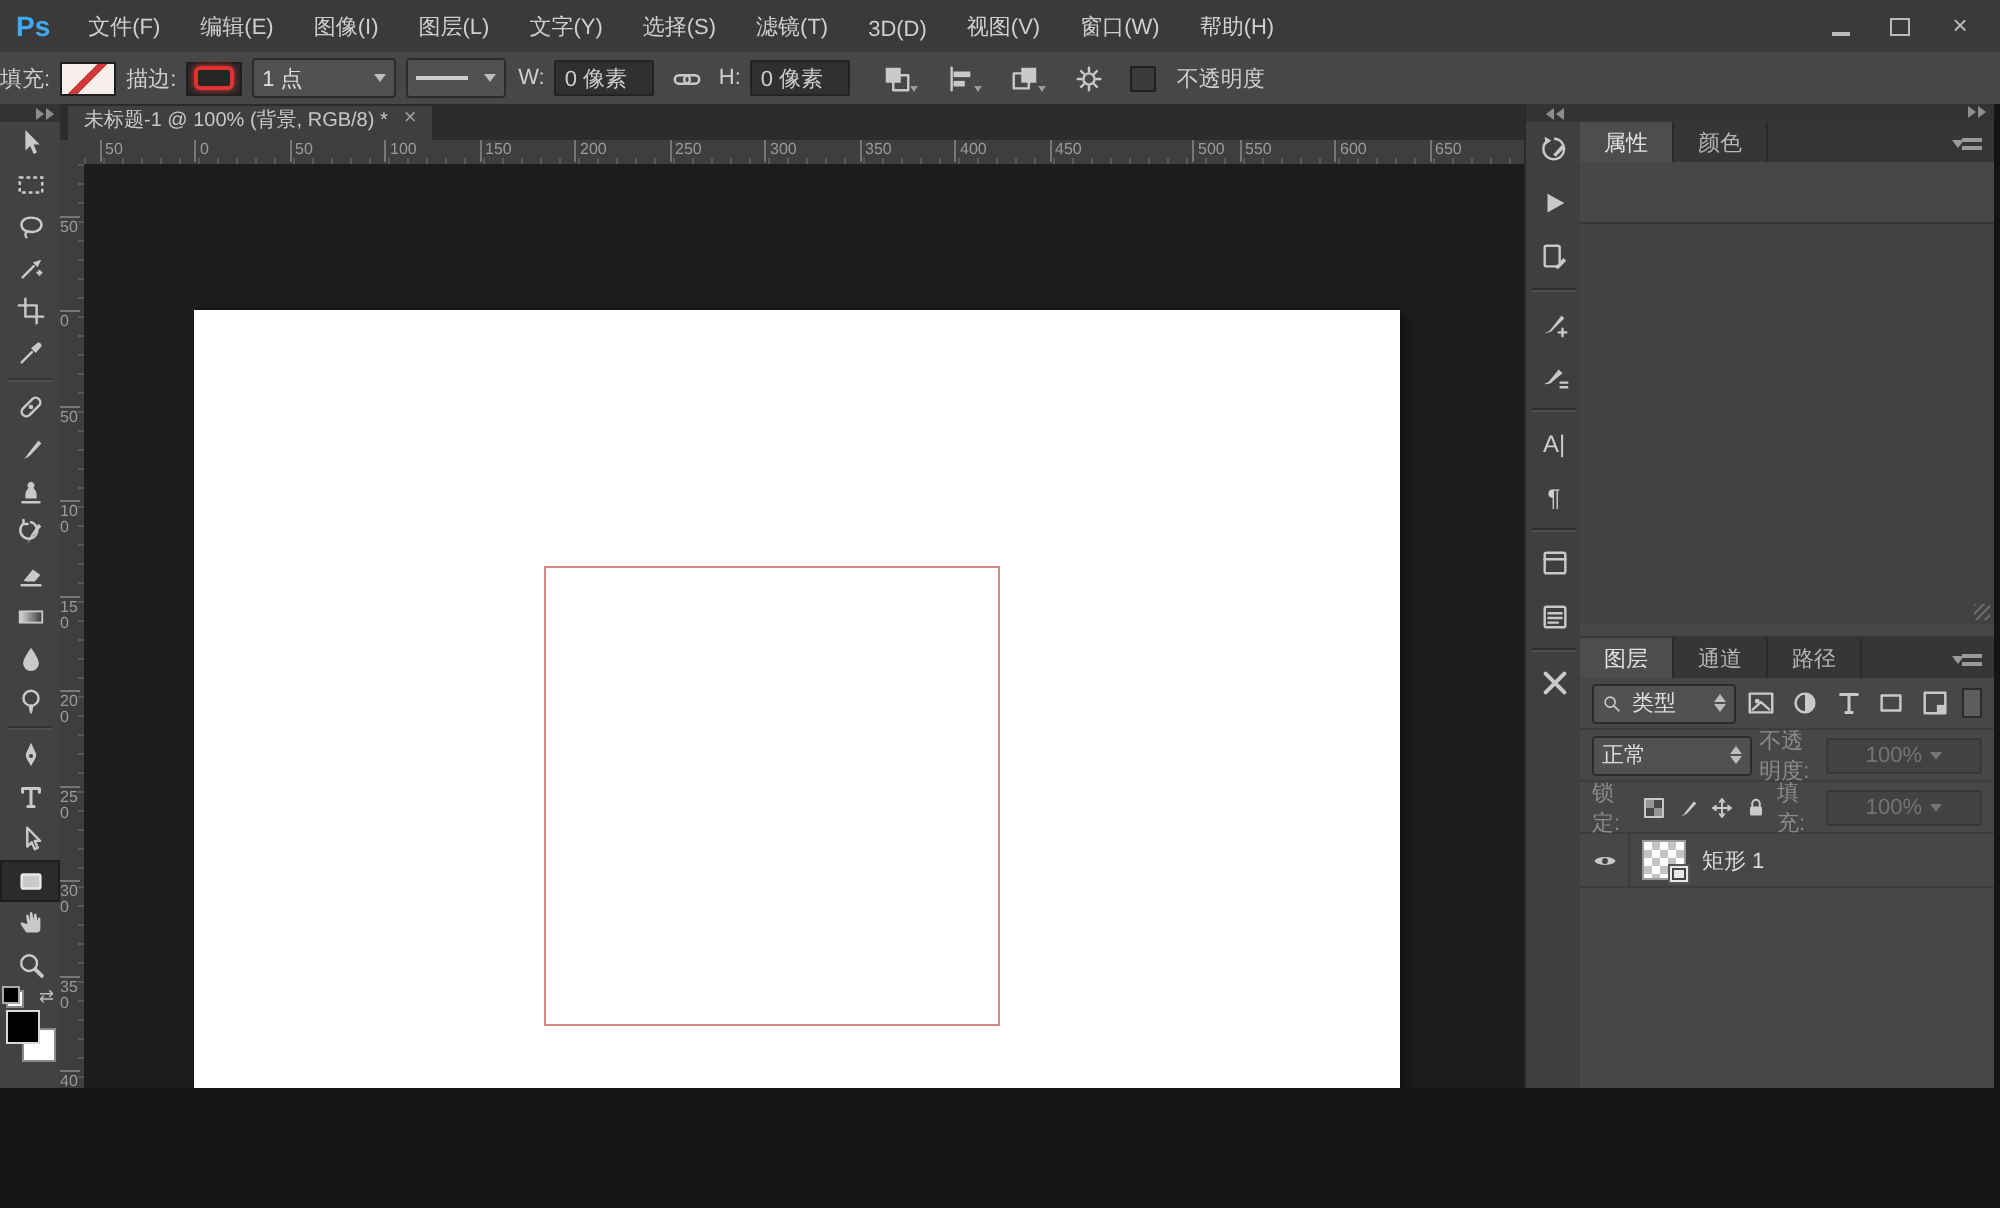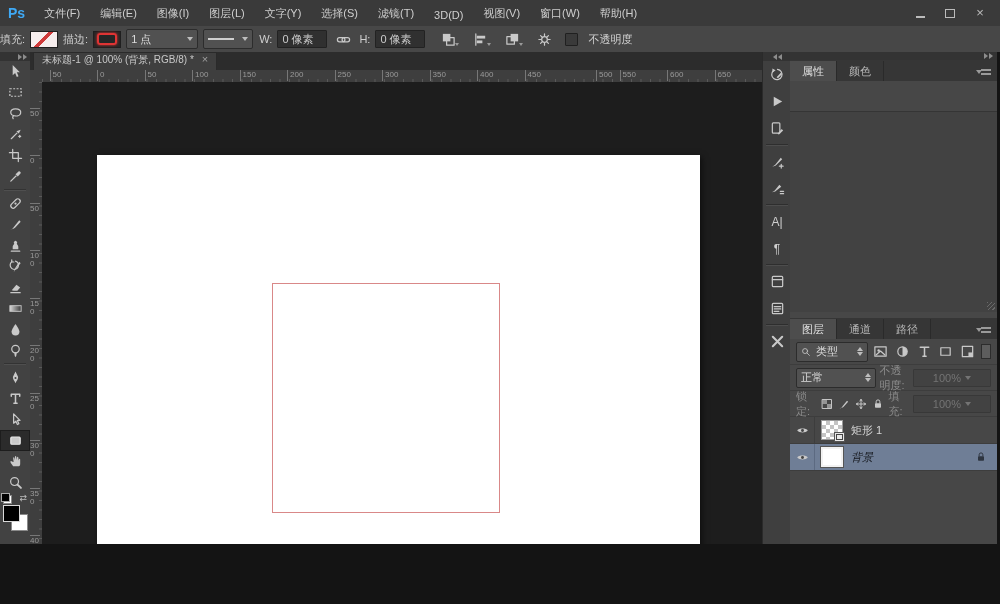--- a/index.html
+++ b/index.html
@@ -611,35 +611,19 @@
             </svg>
         </span>
         <span class="thumb checker">
           <span class="shape-badge">
               <i></i>
             </span>
         </span>
         <span class="layer-name">矩形 1</span>
       </div>
 
-      <div class="layer-row selected">
-        <span class="eye-cell">
-          <svg class="ic" style="width:13px;height:13px" viewBox="0 0 16 16">
-              <path class="f" d="M1.5 8 C3.5 4.8 12.5 4.8 14.5 8 C12.5 11.2 3.5 11.2 1.5 8 Z"></path>
-              <circle cx="8" cy="8" r="1.8" fill="#424242"></circle>
-            </svg>
-        </span>
-        <span class="thumb white"></span>
-        <span class="layer-name">背景</span>
-        <span class="layer-lock">
-          <svg class="ic" style="width:12px;height:12px" viewBox="0 0 16 16">
-              <rect x="4" y="7" width="8" height="6" rx="1" fill="#2e3540"></rect>
-              <path d="M5.5 7 V5 a2.5 2.5 0 0 1 5 0 V7" stroke="#2e3540" fill="none" stroke-width="1.3"></path>
-            </svg>
-        </span>
-      </div>
 
       <div class="empty-below"></div>
     </div>
   </div>
   <div class="edgestrip"></div>
 
 </div>
 
 </body></html>

